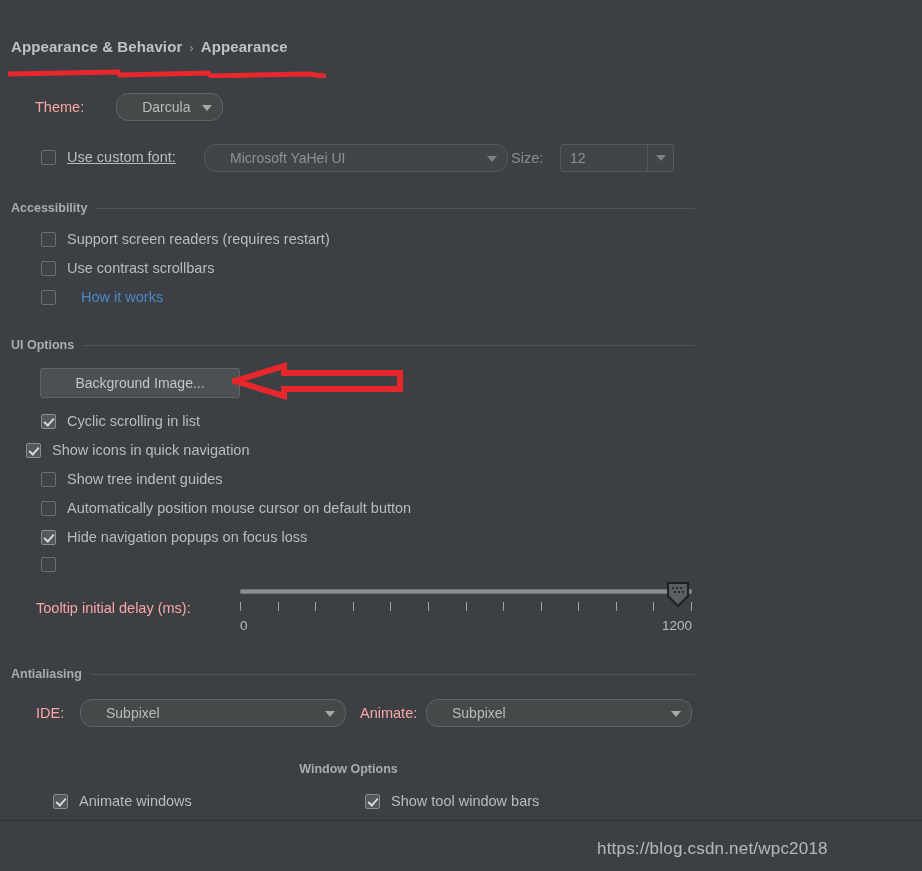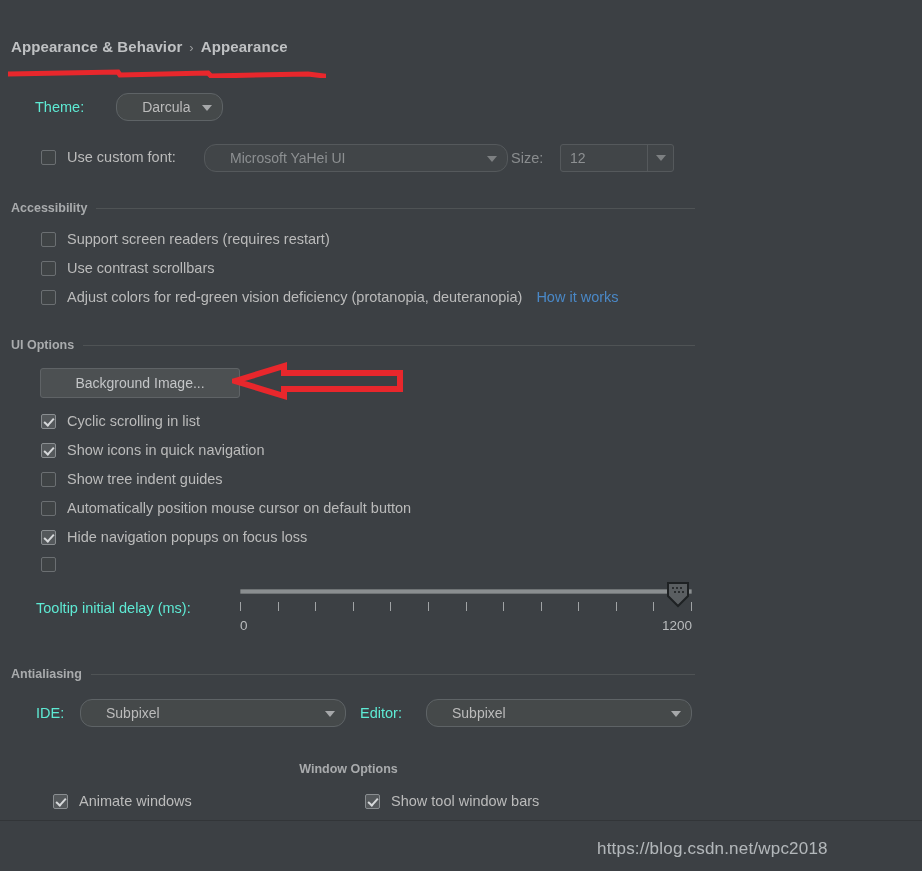--- a/index.html
+++ b/index.html
@@ -38,21 +38,21 @@
     left: 8px;
     top: 68px;
     width: 318px;
     height: 10px;
     pointer-events: none;
   }
 
   
   .row { position: absolute; display: flex; align-items: center; }
 
-  .lbl { font-size: 14.5px; color: #5eead4; white-space: nowrap; }
+  .lbl { font-size: 14.5px; color: #fca5a5; white-space: nowrap; }
   .lbl-dim { color: #8a8d8f; }
 
   
   .combo {
     height: 28px;
     background: #45494a;
     border: 1px solid #5e6366;
     border-radius: 12px;
     display: flex;
     align-items: center;
@@ -238,21 +238,21 @@
 </svg>
 
 <div class="row" style="left:35px; top:93px;">
   <span class="lbl">Theme:</span>
   <div class="combo" style="width:107px; margin-left:32px;">
     <span>Darcula</span>
     <span class="arrow"></span>
   </div>
 </div>
 
-<div class="cbrow" style="left:41px; top:149px;">
+<div class="cbrow" style="left:41px; top:149px;text-decoration:underline;">
   <span class="cb"></span>
   <span class="cbtext">Use custom font:</span>
 </div>
 <div class="combo disabled" style="position:absolute; left:204px; top:144px; width:304px;">
   <span>Microsoft YaHei UI</span>
   <span class="arrow"></span>
 </div>
 <span class="lbl lbl-dim" style="position:absolute; left:511px; top:150px;">Size:</span>
 <div class="spinner" style="position:absolute; left:560px; top:144px;">
   <div class="val">12</div>
@@ -269,42 +269,41 @@
 <div class="cbrow" style="left:41px; top:231px;">
   <span class="cb"></span>
   <span class="cbtext">Support screen readers (requires restart)</span>
 </div>
 <div class="cbrow" style="left:41px; top:260px;">
   <span class="cb"></span>
   <span class="cbtext">Use contrast scrollbars</span>
 </div>
 <div class="cbrow" style="left:41px; top:289px;">
   <span class="cb"></span>
-  <span class="cbtext">Adjust colors for red-green vision deficiency (protanopia, deuteranopia)</span>
   <span class="link">How it works</span>
 </div>
 
 <div class="section" style="top:338px;">
   <span class="stitle">UI Options</span>
   <span class="rule"></span>
 </div>
 
 <div class="button" style="position:absolute; left:40px; top:368px; width:200px;">
   <span>Background Image...</span>
 </div>
 
 <svg class="red-arrow" width="172" height="40" viewBox="0 0 172 40">
   <path d="M3,20 L52,5 L52,12 L168,12 L168,28 L52,28 L52,35 Z" fill="none" stroke="#e8272c" stroke-width="6" stroke-linejoin="miter"></path>
 </svg>
 
 <div class="cbrow" style="left:41px; top:413px;">
   <span class="cb checked"></span>
   <span class="cbtext">Cyclic scrolling in list</span>
 </div>
-<div class="cbrow" style="left:41px; top:442px;">
+<div class="cbrow" style="left:26px; top:442px;">
   <span class="cb checked"></span>
   <span class="cbtext">Show icons in quick navigation</span>
 </div>
 <div class="cbrow" style="left:41px; top:471px;">
   <span class="cb"></span>
   <span class="cbtext">Show tree indent guides</span>
 </div>
 <div class="cbrow" style="left:41px; top:500px;">
   <span class="cb"></span>
   <span class="cbtext">Automatically position mouse cursor on default button</span>
@@ -354,21 +353,21 @@
 <div class="section" style="top:667px;">
   <span class="stitle">Antialiasing</span>
   <span class="rule"></span>
 </div>
 
 <span class="lbl" style="position:absolute; left:36px; top:705px;">IDE:</span>
 <div class="combo" style="position:absolute; left:80px; top:699px; width:266px;">
   <span>Subpixel</span>
   <span class="arrow"></span>
 </div>
-<span class="lbl" style="position:absolute; left:360px; top:705px;">Editor:</span>
+<span class="lbl" style="position:absolute; left:360px; top:705px;">Animate:</span>
 <div class="combo" style="position:absolute; left:426px; top:699px; width:266px;">
   <span>Subpixel</span>
   <span class="arrow"></span>
 </div>
 
 <div class="section" style="top:762px;flex-direction:column;">
   <span class="stitle">Window Options</span>
   <span class="rule"></span>
 </div>
 

